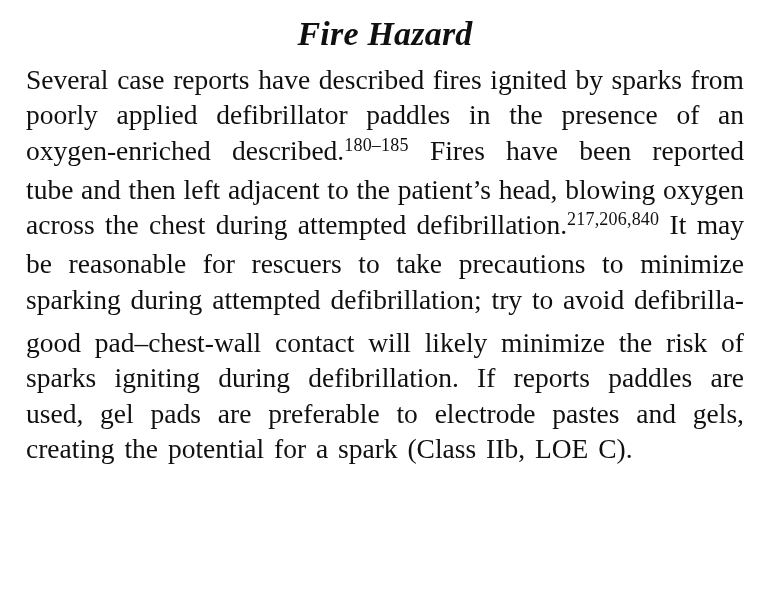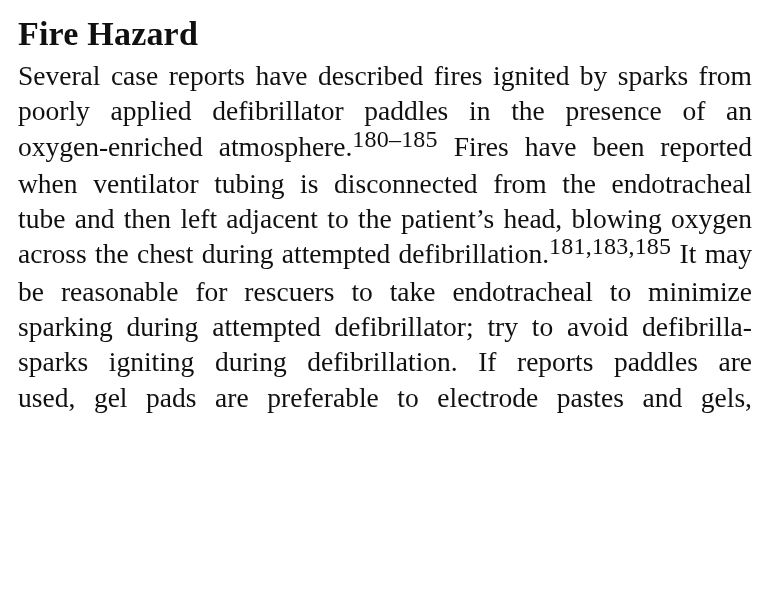--- a/index.html
+++ b/index.html
@@ -15,64 +15,66 @@
     padding: 13px 16px 0 18px;
     background: #ffffff;
     color: #101010;
     font-family: "Liberation Serif", "DejaVu Serif", serif;
     overflow: hidden;
   }
   .heading {
     font-size: 34px;
     line-height: 41px;
     font-weight: bold;
-    text-align: left;
+    text-align: center;
     margin: 0 0 4px 0;
     letter-spacing: 0.2px;
+    font-style: italic;
   }
   .doc-body {
     font-size: 27.5px;
   }
   .paragraph {
-    margin: 0;
+    margin: 8px;
   }
   .line {
     line-height: 35.3px;
     text-align: justify;
     text-align-last: justify;
     white-space: normal;
   }
   .line.last {
     text-align-last: left;
     word-spacing: 3px;
   }
   .line.indent-first {
     text-indent: 37px;
   }
   .ref {
-    font-size: 24px;
+    font-size: 18px;
     position: relative;
     top: -9px;
     letter-spacing: 0.2px;
   }
 </style>
 </head>
 <body>
 
 <div class="page">
   <div class="heading">Fire Hazard</div>
   <div class="doc-body">
       <div class="paragraph">
         <div class="line"><span>Several case reports have described fires ignited by sparks from</span></div>
         <div class="line"><span>poorly applied defibrillator paddles in the presence of an</span></div>
-        <div class="line"><span>oxygen-enriched atmosphere.</span><span class="ref">180–185</span><span> Fires have been reported</span></div>
-        <div class="line"><span>when ventilator tubing is disconnected from the endotracheal</span></div>
+        <div class="line"><span>oxygen-enriched described.</span><span class="ref">180–185</span><span> Fires have been reported</span></div>
         <div class="line"><span>tube and then left adjacent to the patient’s head, blowing oxygen</span></div>
-        <div class="line"><span>across the chest during attempted defibrillation.</span><span class="ref">181,183,185</span><span> It may</span></div>
-        <div class="line"><span>be reasonable for rescuers to take endotracheal to minimize</span></div>
-        <div class="line"><span>sparking during attempted defibrillator; try to avoid defibrilla-</span></div>
+        <div class="line"><span>across the chest during attempted defibrillation.</span><span class="ref">217,206,840</span><span> It may</span></div>
+        <div class="line"><span>be reasonable for rescuers to take precautions to minimize</span></div>
+        <div class="line"><span>sparking during attempted defibrillation; try to avoid defibrilla-</span></div>
       </div>
       <div class="paragraph">
+        <div class="line"><span>good pad–chest-wall contact will likely minimize the risk of</span></div>
         <div class="line"><span>sparks igniting during defibrillation. If reports paddles are</span></div>
         <div class="line"><span>used, gel pads are preferable to electrode pastes and gels,</span></div>
+        <div class="line last"><span>creating the potential for a spark (Class IIb, LOE C).</span></div>
       </div>
     </div>
 </div>
 
 </body></html>

